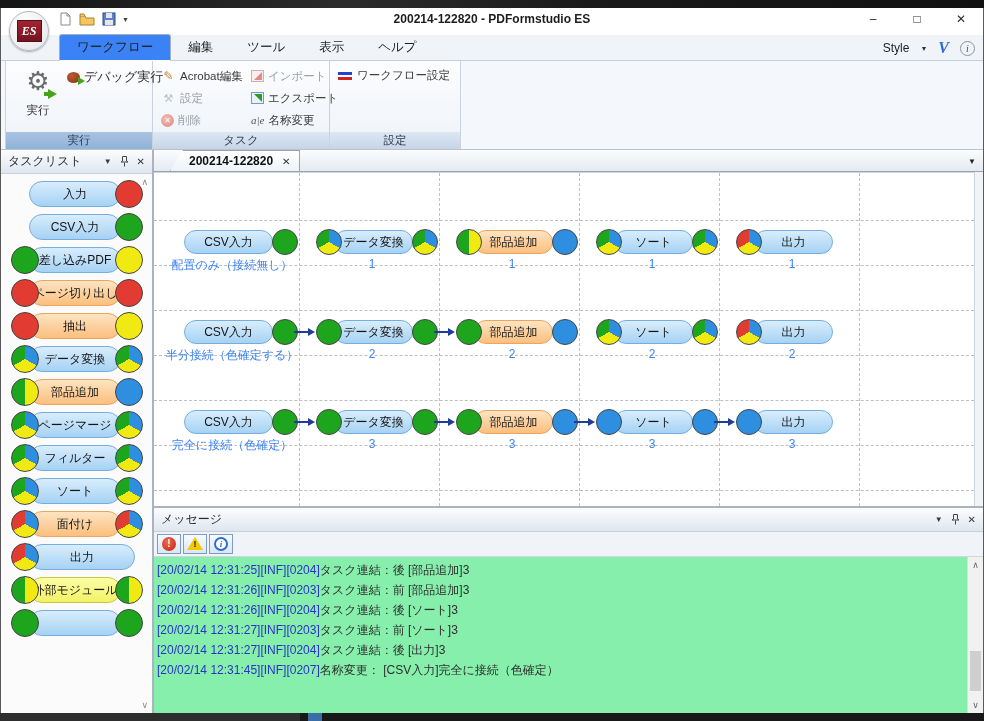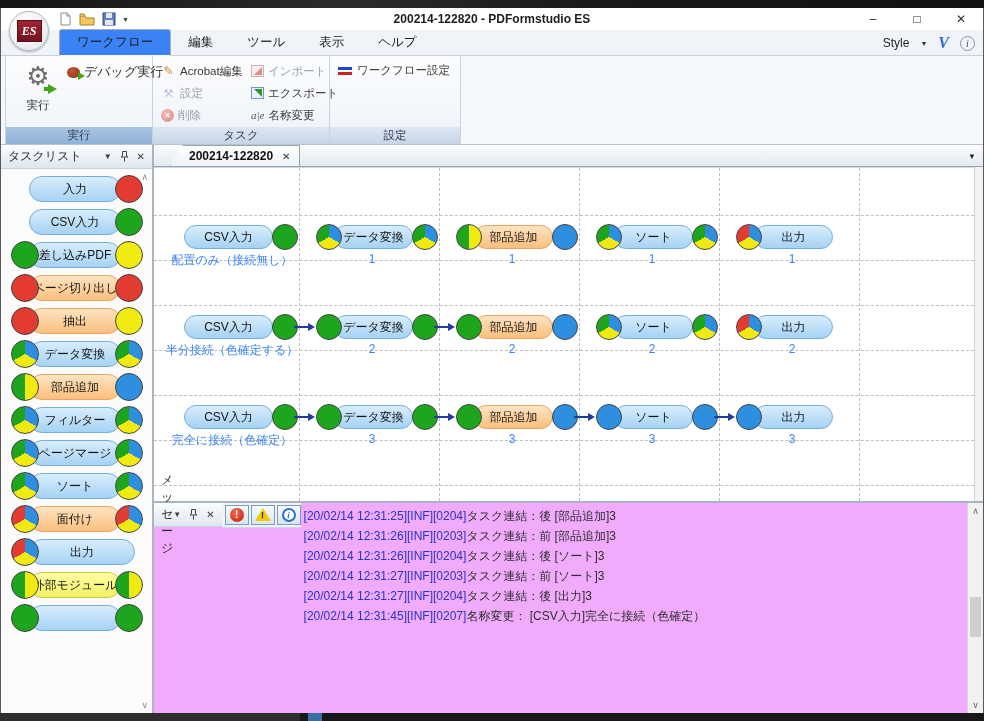--- a/index.html
+++ b/index.html
@@ -5,21 +5,21 @@
   *{box-sizing:border-box;margin:0;padding:0}
   body{width:984px;height:721px;background:#101010;font-family:"Liberation Sans","DejaVu Sans",sans-serif;overflow:hidden}
   .screen{width:984px;height:721px;display:flex;flex-direction:column}
   .bg-top{height:8px;background:linear-gradient(90deg,#151515,#2b2b2b 35%,#1a1a1a 60%,#111)}
   .bg-bottom{height:8px;background:#181818;position:relative}
   .bg-bottom .accent{position:absolute;left:308px;top:0;width:14px;height:8px;background:#3a6ea5}
   .bg-bottom .accent2{position:absolute;left:0;top:0;width:300px;height:8px;background:#2e2e2e}
   .window{flex:1;background:#f4f7fb;display:flex;flex-direction:column;position:relative;border-left:1px solid #5a5a5a;border-right:1px solid #5a5a5a}
 
   
-  .titlebar{height:22px;background:#fff;position:relative}
+  .titlebar{height:27px;background:#fff;position:relative}
   .qat{position:absolute;left:58px;top:0;height:22px;display:flex;align-items:center;gap:7px}
   .qat-drop{font-size:7px;color:#444;margin-left:-1px}
   .title{position:absolute;left:0;right:0;text-align:center;font-size:12px;font-weight:bold;color:#1d1d1d;line-height:22px}
   .win-controls{position:absolute;right:0;top:0;height:22px;display:flex;z-index:20}
   .win-btn{width:44px;text-align:center;line-height:22px;font-size:12px;color:#2a2a2a}
 
   .es-logo{position:absolute;left:8px;top:3px;width:40px;height:40px;border-radius:50%;background:radial-gradient(circle at 35% 30%,#ffffff,#e4e5e9);border:1px solid #b4b9c2;box-shadow:0 1px 2px rgba(0,0,0,.3);z-index:30;display:flex;align-items:center;justify-content:center}
   .es-inner{width:25px;height:22px;background:linear-gradient(#a32431,#731320);border:1px solid #560f1a;color:#fff;font-family:"Liberation Serif","DejaVu Serif",serif;font-style:italic;font-weight:bold;font-size:12px;text-align:center;line-height:21px}
 
   
@@ -112,21 +112,21 @@
   .wf-row{position:absolute;left:0;display:flex}
   .wf-cell{flex:0 0 140px;width:140px;height:46px;position:relative}
   .wf-left{left:14px;width:26px;height:26px;top:0}
   .wf-right{left:110px;width:26px;height:26px;top:0}
   .wf-pill{position:absolute;left:32px;width:79px;top:1px;height:24px;line-height:22px}
   .wf-pill.wf-wide{left:22px;width:89px}
   .wf-sub{position:absolute;top:28px;left:-34px;right:-34px;text-align:center;font-size:12px;color:#3b82f6;white-space:nowrap}
   .arrow{position:absolute;left:-8px;top:12px;width:19px;height:2px;background:#1f3d99;z-index:3}
   .arrow::after{content:'';position:absolute;right:-2px;top:-3px;width:0;height:0;border-left:7px solid #1f3d99;border-top:4px solid transparent;border-bottom:4px solid transparent}
 
-  .msgpanel{flex:1;display:flex;flex-direction:row;background:#f0abfc;min-height:0}
+  .msgpanel{flex:1;display:flex;flex-direction:column;background:#86efac;min-height:0}
   .msg-toolbar{height:25px;background:#f0f3f7;border-bottom:1px solid #d0d6de;display:flex;align-items:center;gap:2px;padding-left:3px;flex:0 0 25px}
   .msg-btn{width:24px;height:20px;border:1px solid #7a9cc6;background:linear-gradient(#f8fbfe,#d9e6f4);display:flex;align-items:center;justify-content:center}
   .mi-error{width:14px;height:14px;border-radius:50%;background:radial-gradient(circle at 40% 35%,#f26a4e,#c41e0e);color:#fff;font-size:10px;font-weight:bold;text-align:center;line-height:14px}
   .mi-warn{position:relative;width:16px;height:14px}
   .mi-warn::before{content:'';position:absolute;left:0;top:0;width:0;height:0;border-left:8px solid transparent;border-right:8px solid transparent;border-bottom:13px solid #f6c800}
   .mi-warn .exc{position:absolute;left:0;right:0;top:2px;font-size:9px;font-weight:bold;color:#222;text-align:center;z-index:1}
   .mi-info{width:14px;height:14px;border-radius:50%;border:2px solid #2a6fd0;color:#2a6fd0;font-size:9px;font-weight:bold;font-style:italic;text-align:center;line-height:11px;background:#fff;font-family:"Liberation Serif","DejaVu Serif",serif}
   .msg-body{flex:1;display:flex;min-height:0}
   #msg-log{flex:1;padding:3px 0 0 3px;overflow:hidden}
   .log-line{font-size:12px;line-height:20px;white-space:nowrap}
@@ -289,26 +289,26 @@
                 <span class="pill tl-pill pill-blue">データ変換</span>
                 <span class="circle tl-right c-pie-gby"></span>
               </div>
               <div class="task-item">
                 <span class="circle tl-left c-half-gy"></span>
                 <span class="pill tl-pill pill-orange">部品追加</span>
                 <span class="circle tl-right c-blue"></span>
               </div>
               <div class="task-item">
                 <span class="circle tl-left c-pie-gby"></span>
+                <span class="pill tl-pill pill-blue">ページマージ</span>
+                <span class="circle tl-right c-pie-gby"></span>
+              </div>
+              <div class="task-item">
+                <span class="circle tl-left c-pie-gby"></span>
                 <span class="pill tl-pill pill-blue">フィルター</span>
-                <span class="circle tl-right c-pie-gby"></span>
-              </div>
-              <div class="task-item">
-                <span class="circle tl-left c-pie-gby"></span>
-                <span class="pill tl-pill pill-blue">ページマージ</span>
                 <span class="circle tl-right c-pie-gby"></span>
               </div>
               <div class="task-item">
                 <span class="circle tl-left c-pie-gby"></span>
                 <span class="pill tl-pill pill-blue">ソート</span>
                 <span class="circle tl-right c-pie-gby"></span>
               </div>
               <div class="task-item">
                 <span class="circle tl-left c-pie-rby"></span>
                 <span class="pill tl-pill pill-orange">面付け</span>

